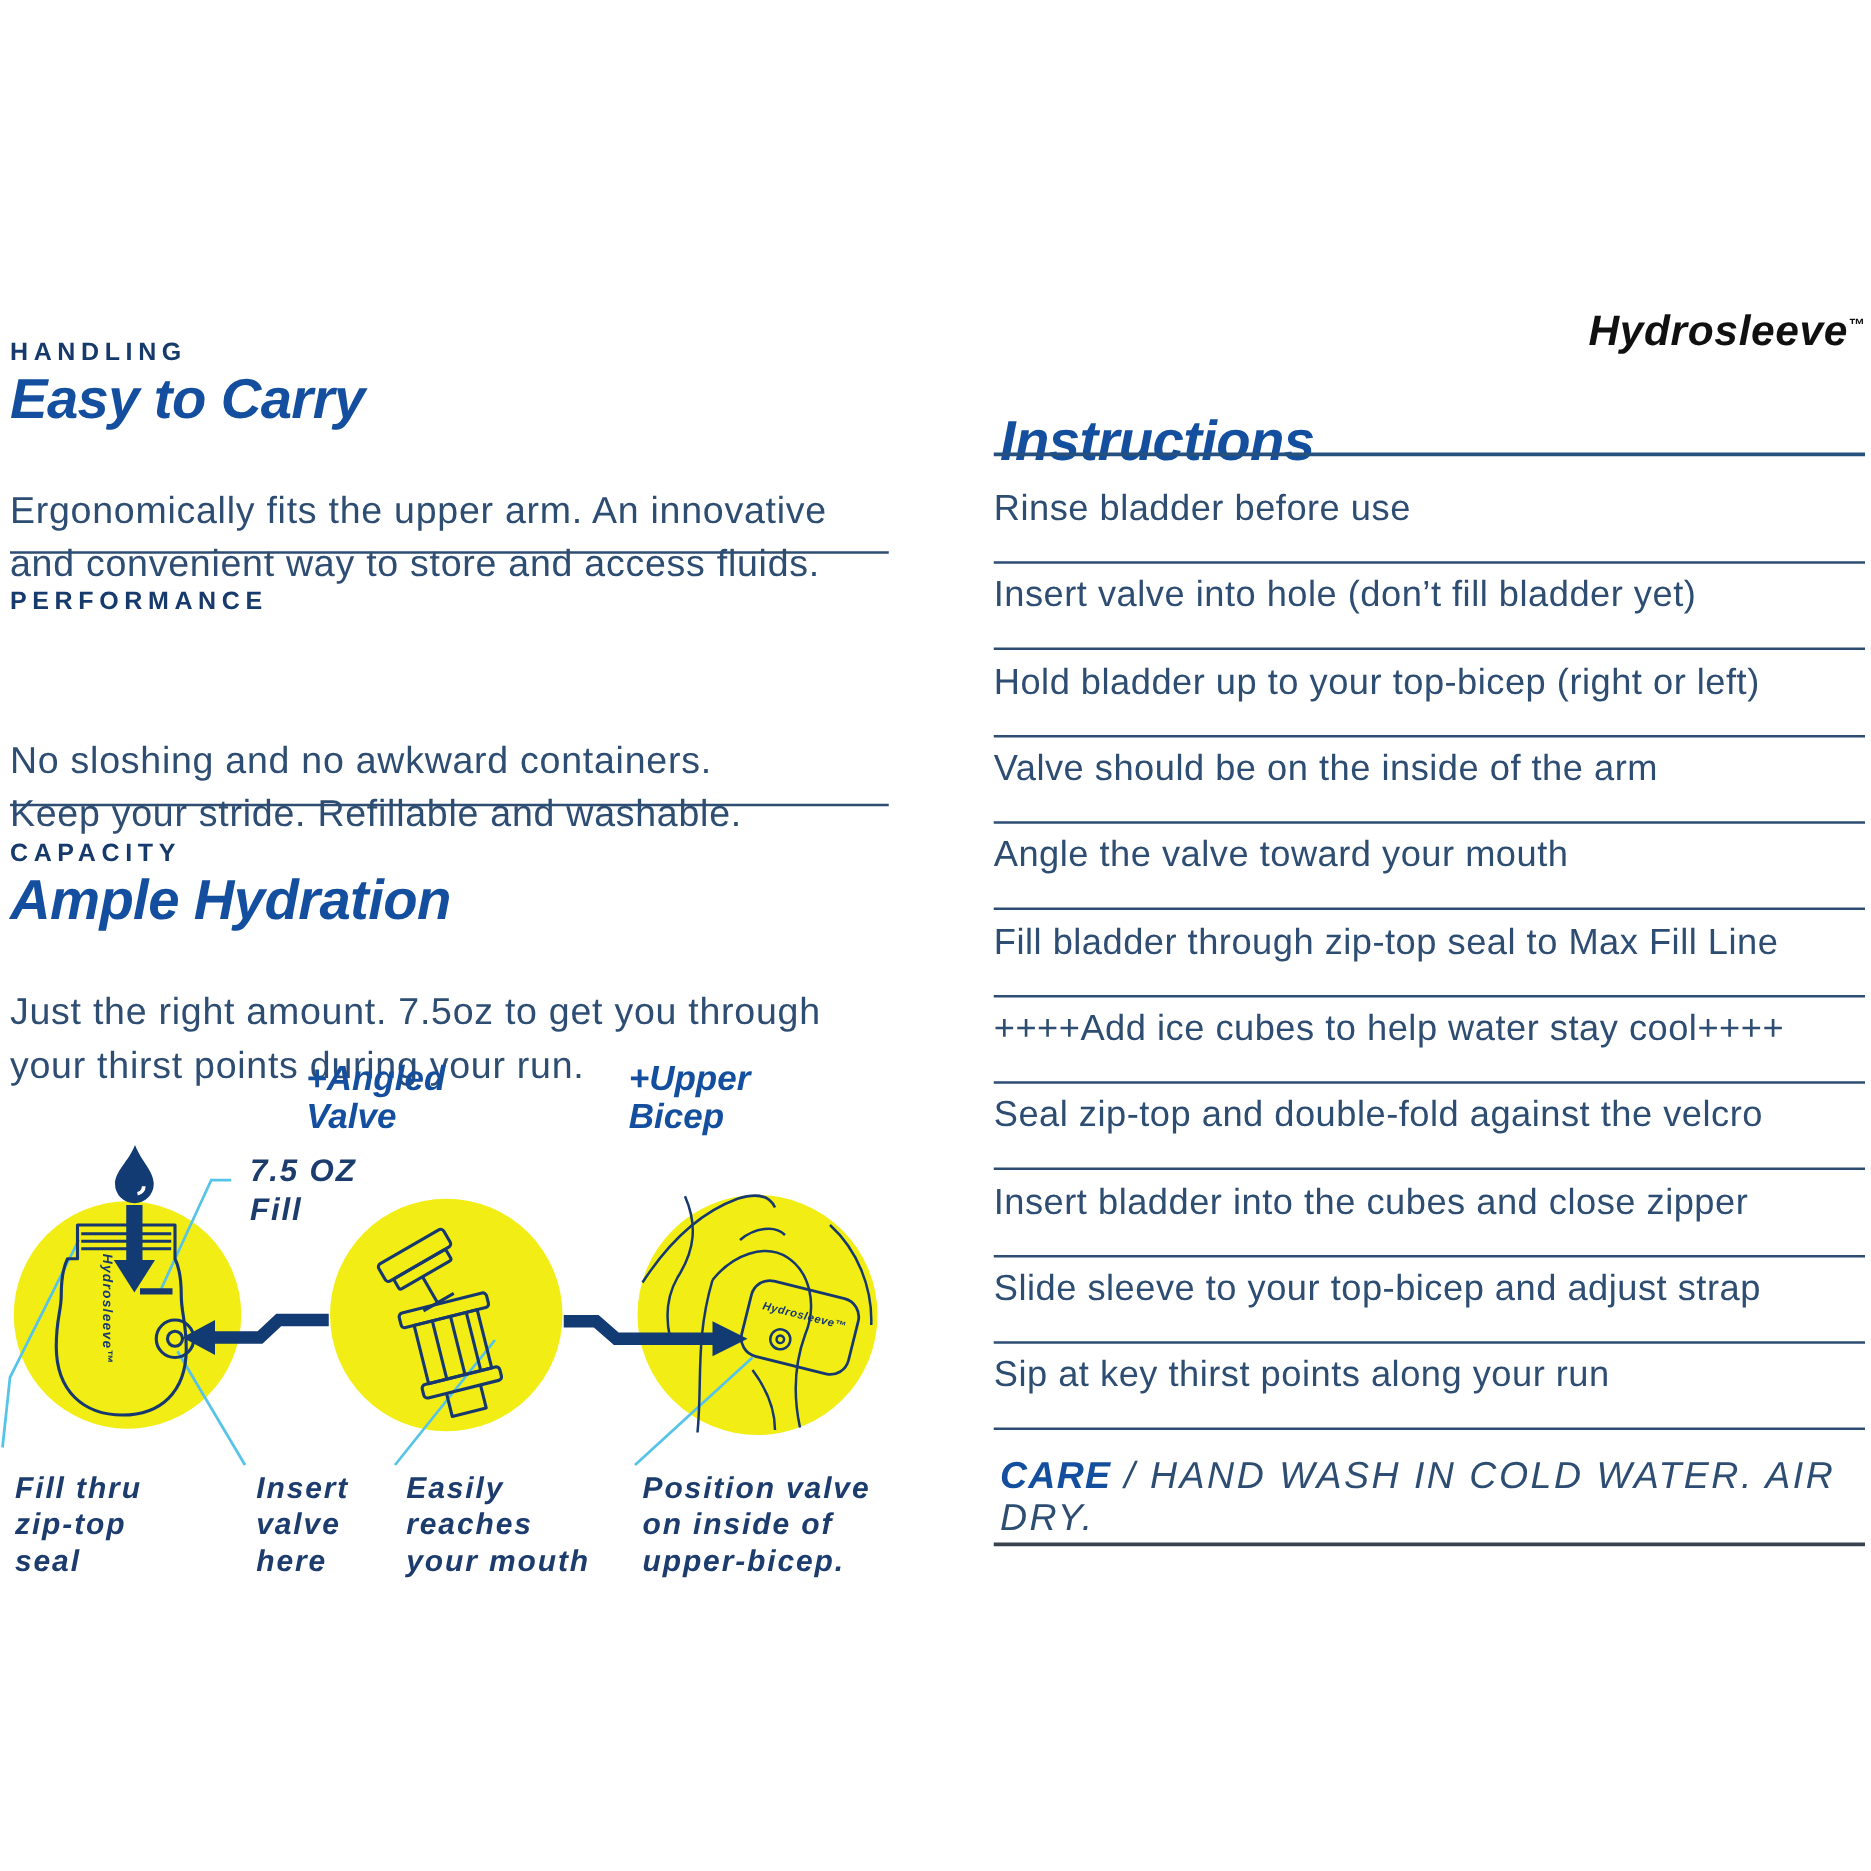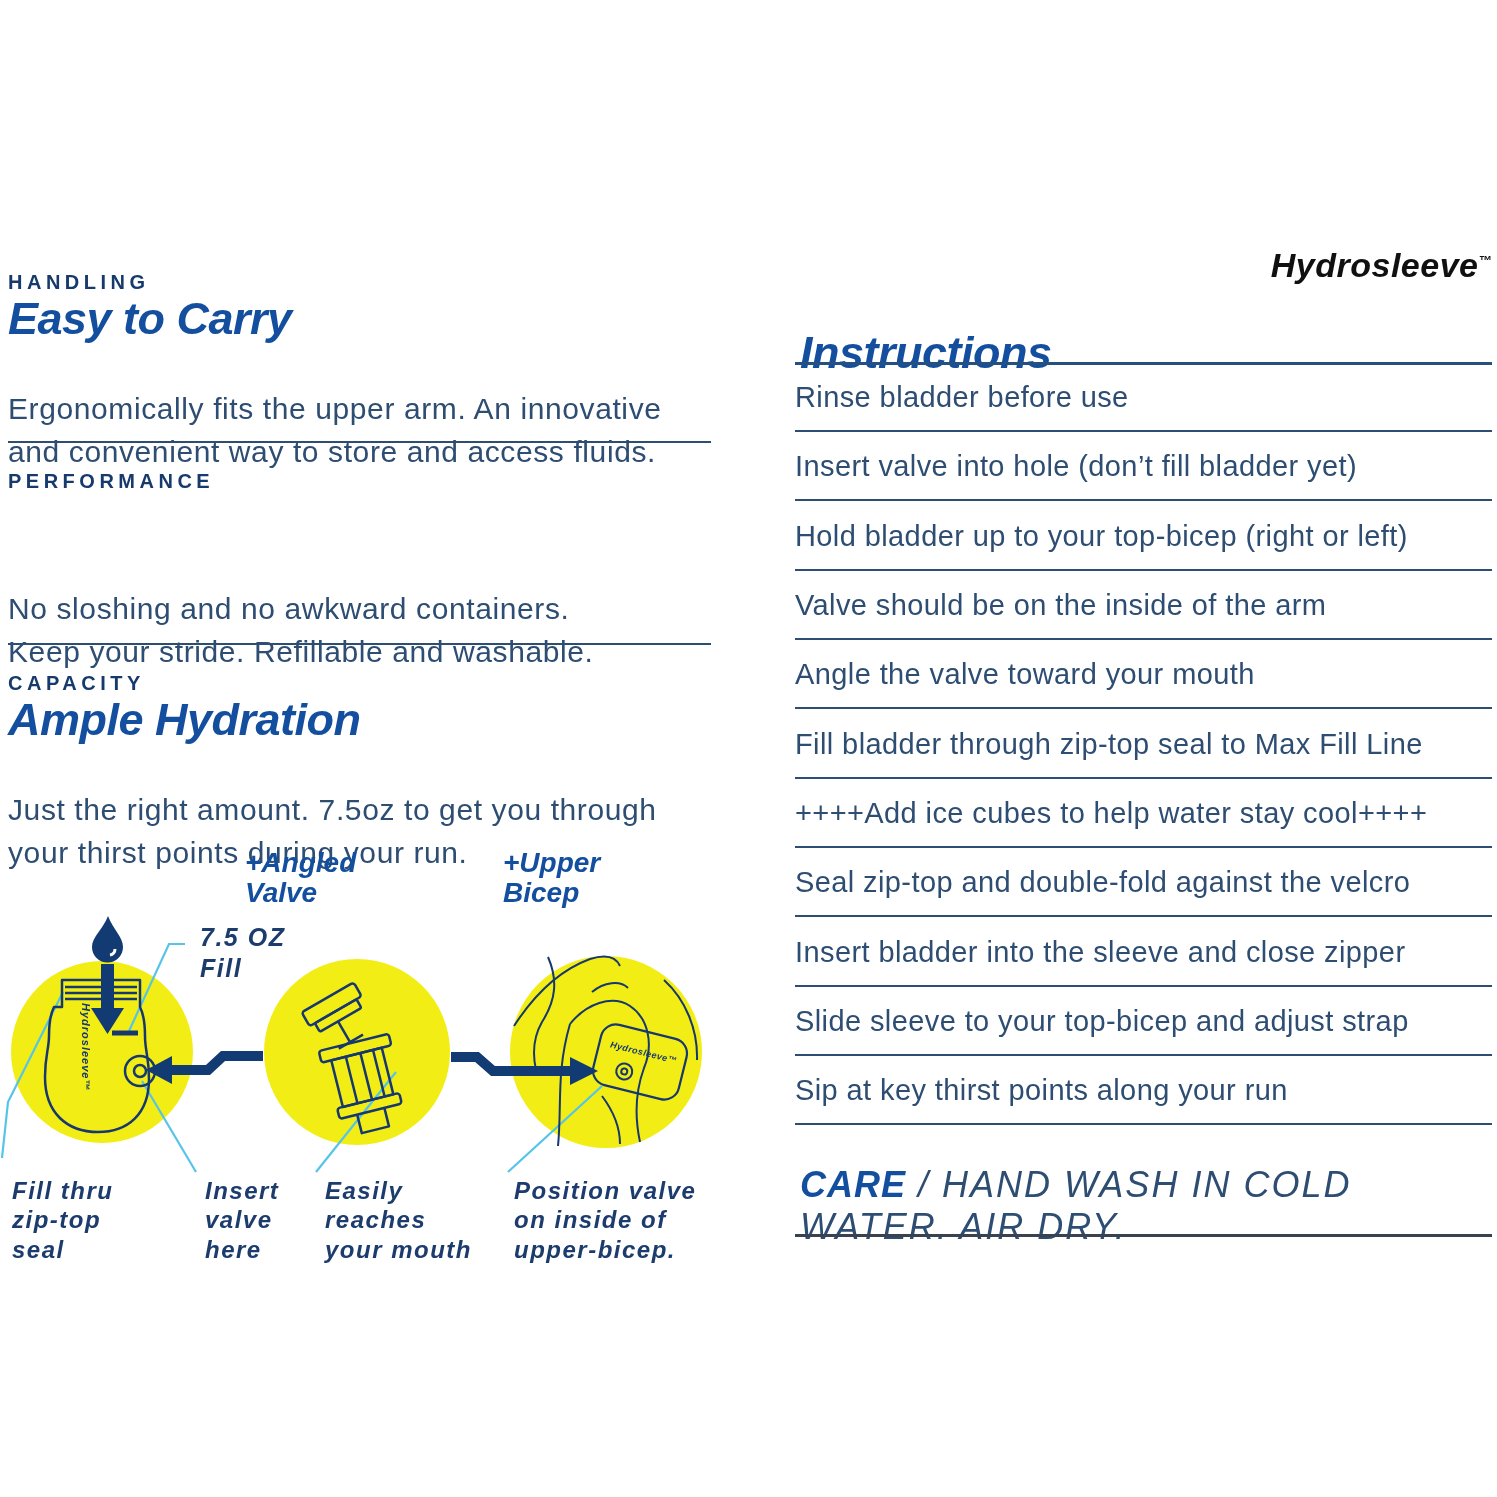--- a/index.html
+++ b/index.html
@@ -19,23 +19,23 @@
   #diagram { left:0; top:840px; width:722px; height:430px; }
   .feat { font-size:28px; font-weight:700; font-style:italic; color:#134f9e; line-height:1.08; white-space:pre-line; letter-spacing:0px; }
   .callout { font-style:italic; font-weight:600; color:#1c3c6e; font-size:24px; line-height:1.22; letter-spacing:1.5px; white-space:pre-line; }
   .callout.small-top { font-size:25px; }
 
   
   .logo { font-size:34px; font-weight:700; font-style:italic; color:#101010; letter-spacing:0.5px; text-align:right; }
   .logo sup { font-size:13px; }
   .instr-title { font-size:45px; font-weight:700; font-style:italic; color:#134f9e; letter-spacing:-0.5px;margin-top:28px; }
   .title-rule { height:3px; background:#26507e; }
-  .instr-row { left:795px; width:697px; height:67px; border-bottom:2px solid #2e4d72; display:flex; align-items:center; }
+  .instr-row { left:795px; width:697px; height:86px; border-bottom:2px solid #2e4d72; display:flex; align-items:center; }
   .instr-row span { font-size:29px; color:#2e4d72; letter-spacing:0.4px; }
-  .care { font-size:36px; font-style:italic; }
+  .care { font-size:30px; font-style:italic; }
   .care .care-label { font-weight:700; color:#134f9e; letter-spacing:1px; }
   .care .care-text { color:#2e4d72; letter-spacing:2px; }
   .final-rule { height:3px; background:#39424f; }
 
   svg text { font-family:"Liberation Sans", sans-serif; }
 </style>
 </head>
 <body>
 
 <div id="canvas">
@@ -178,21 +178,21 @@
   <div class="abs instr-row" style="top:712px;">
       <span>Fill bladder through zip-top seal to Max Fill Line</span>
     </div>
   <div class="abs instr-row" style="top:781px;">
       <span>++++Add ice cubes to help water stay cool++++</span>
     </div>
   <div class="abs instr-row" style="top:850px;">
       <span>Seal zip-top and double-fold against the velcro</span>
     </div>
   <div class="abs instr-row" style="top:920px;">
-      <span>Insert bladder into the sleeve and close zipper</span>
+      <span>Insert bladder into the cubes and close zipper</span>
     </div>
   <div class="abs instr-row" style="top:989px;">
       <span>Slide sleeve to your top-bicep and adjust strap</span>
     </div>
   <div class="abs instr-row" style="top:1058px;">
       <span>Sip at key thirst points along your run</span>
     </div>
 
   <div class="abs care" style="left:800px; top:1164px; width:697px;">
     <span class="care-label">CARE</span><span class="care-text"> / HAND WASH IN COLD WATER. AIR DRY.</span>

